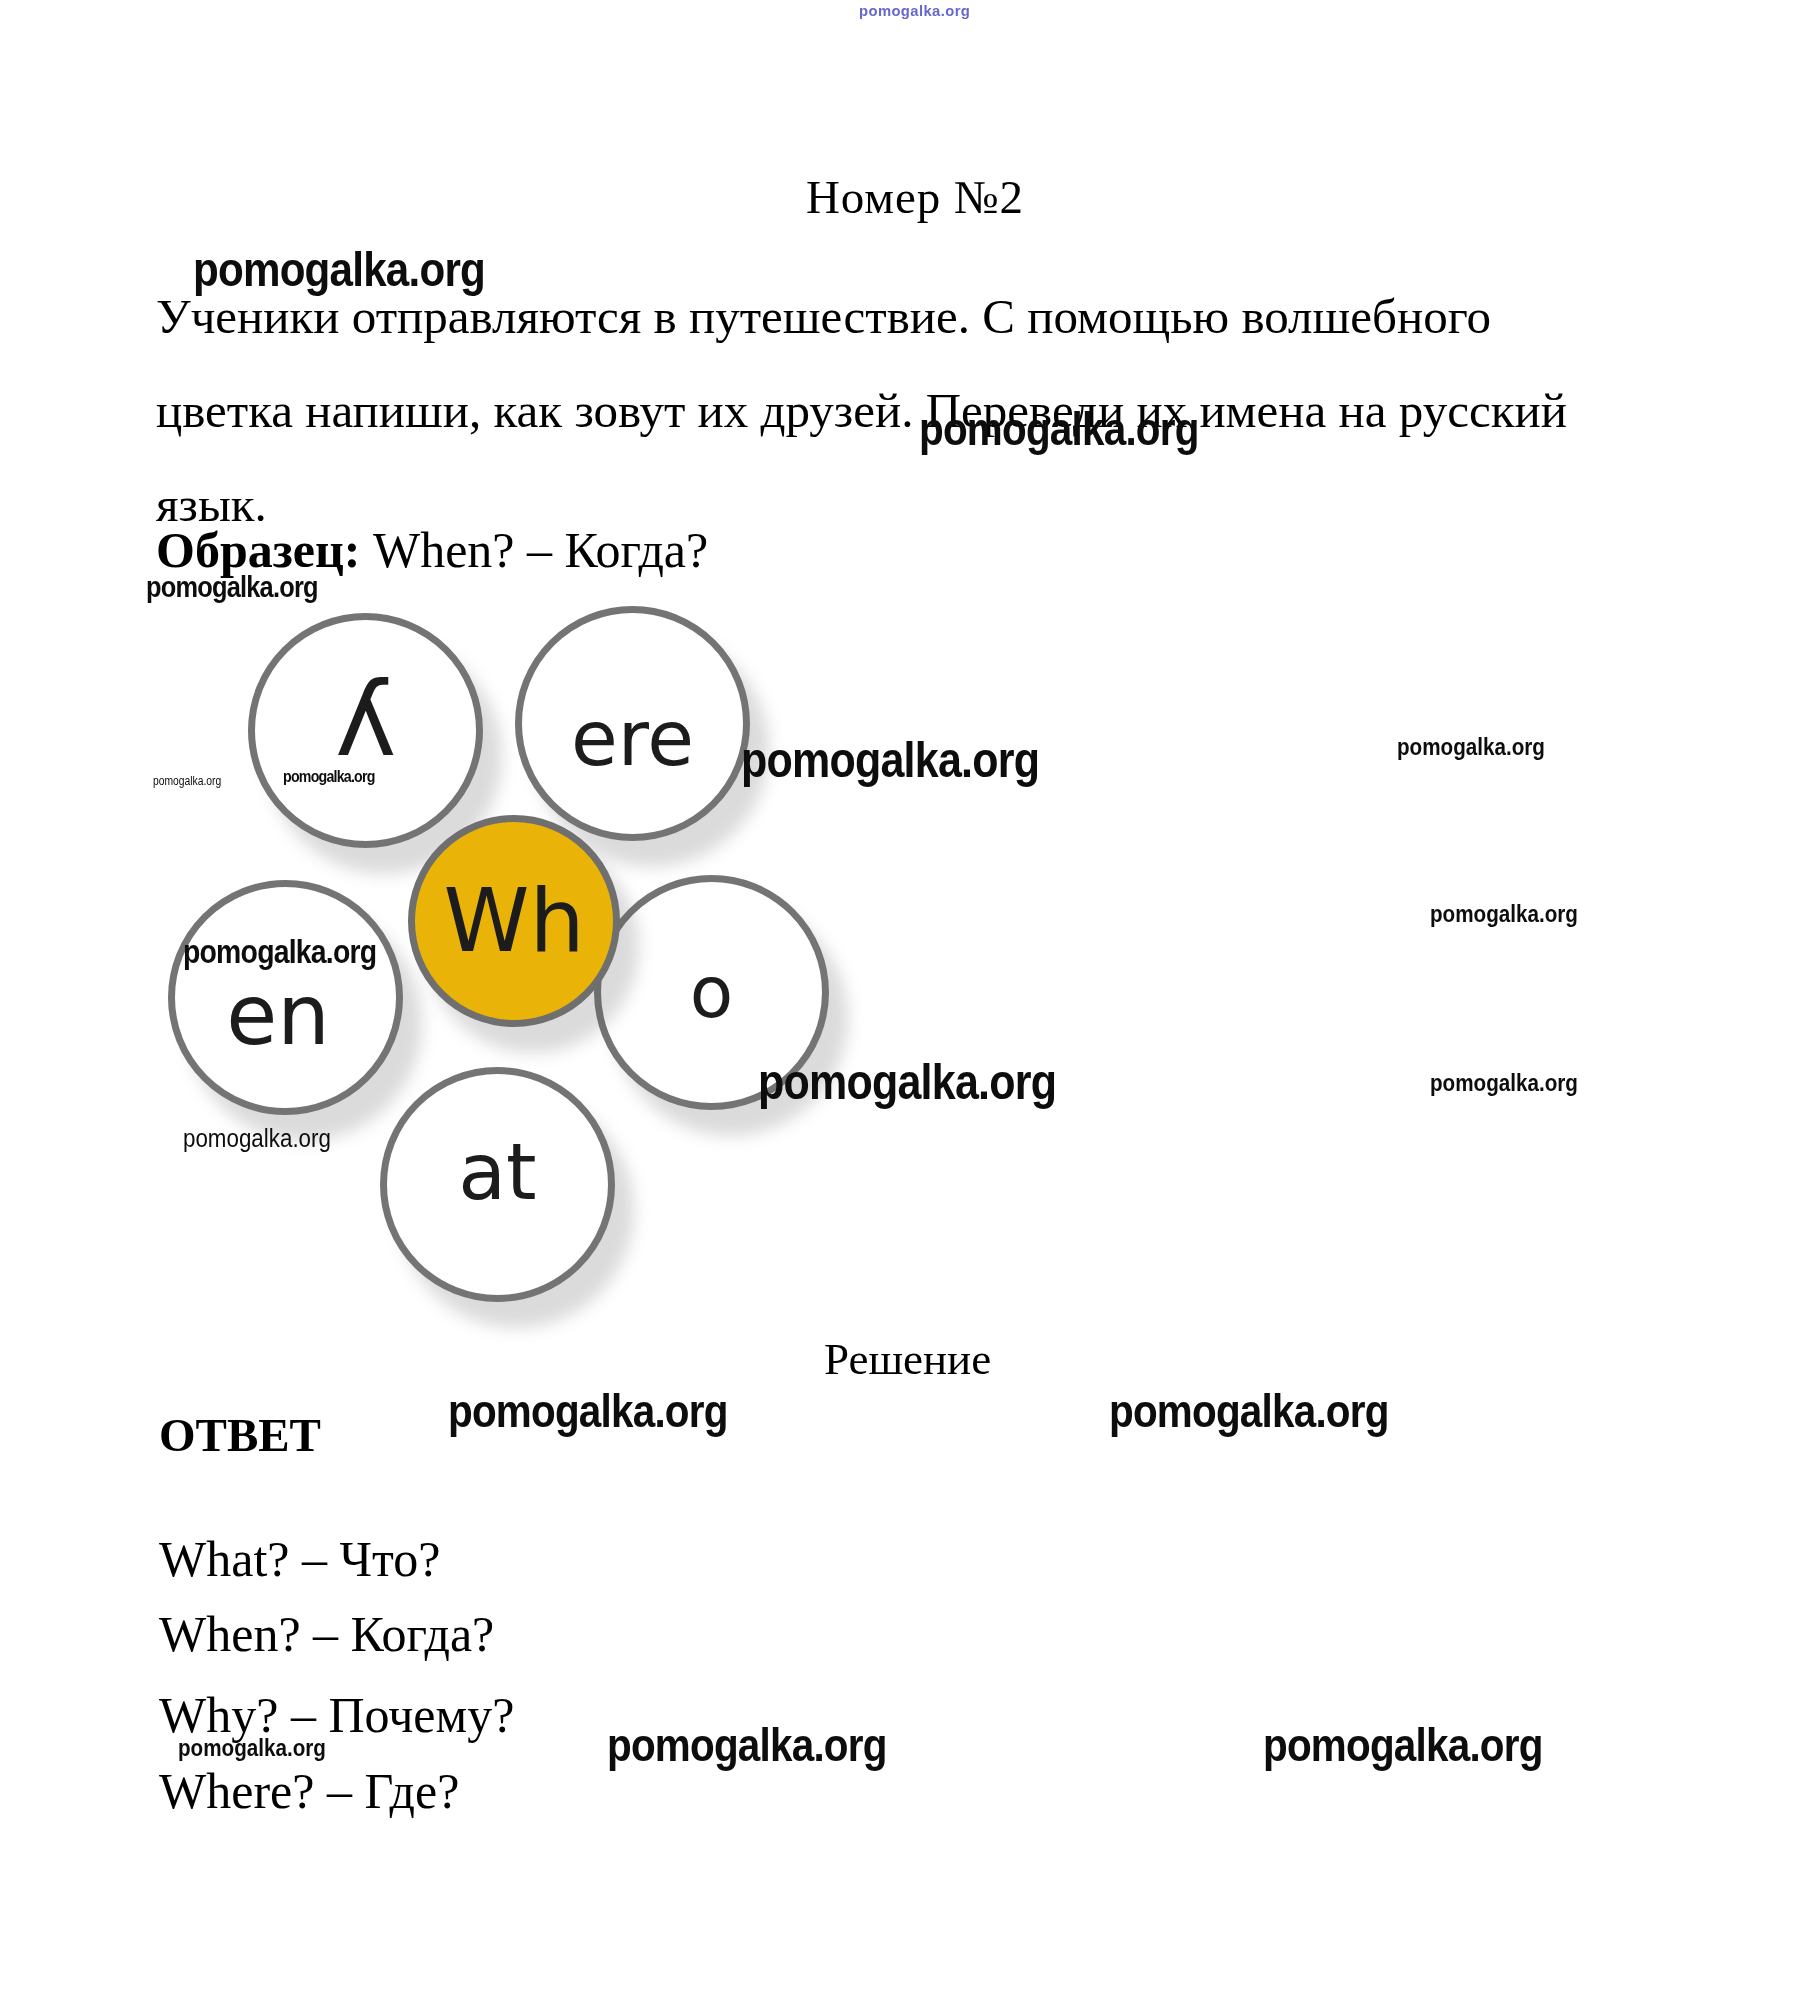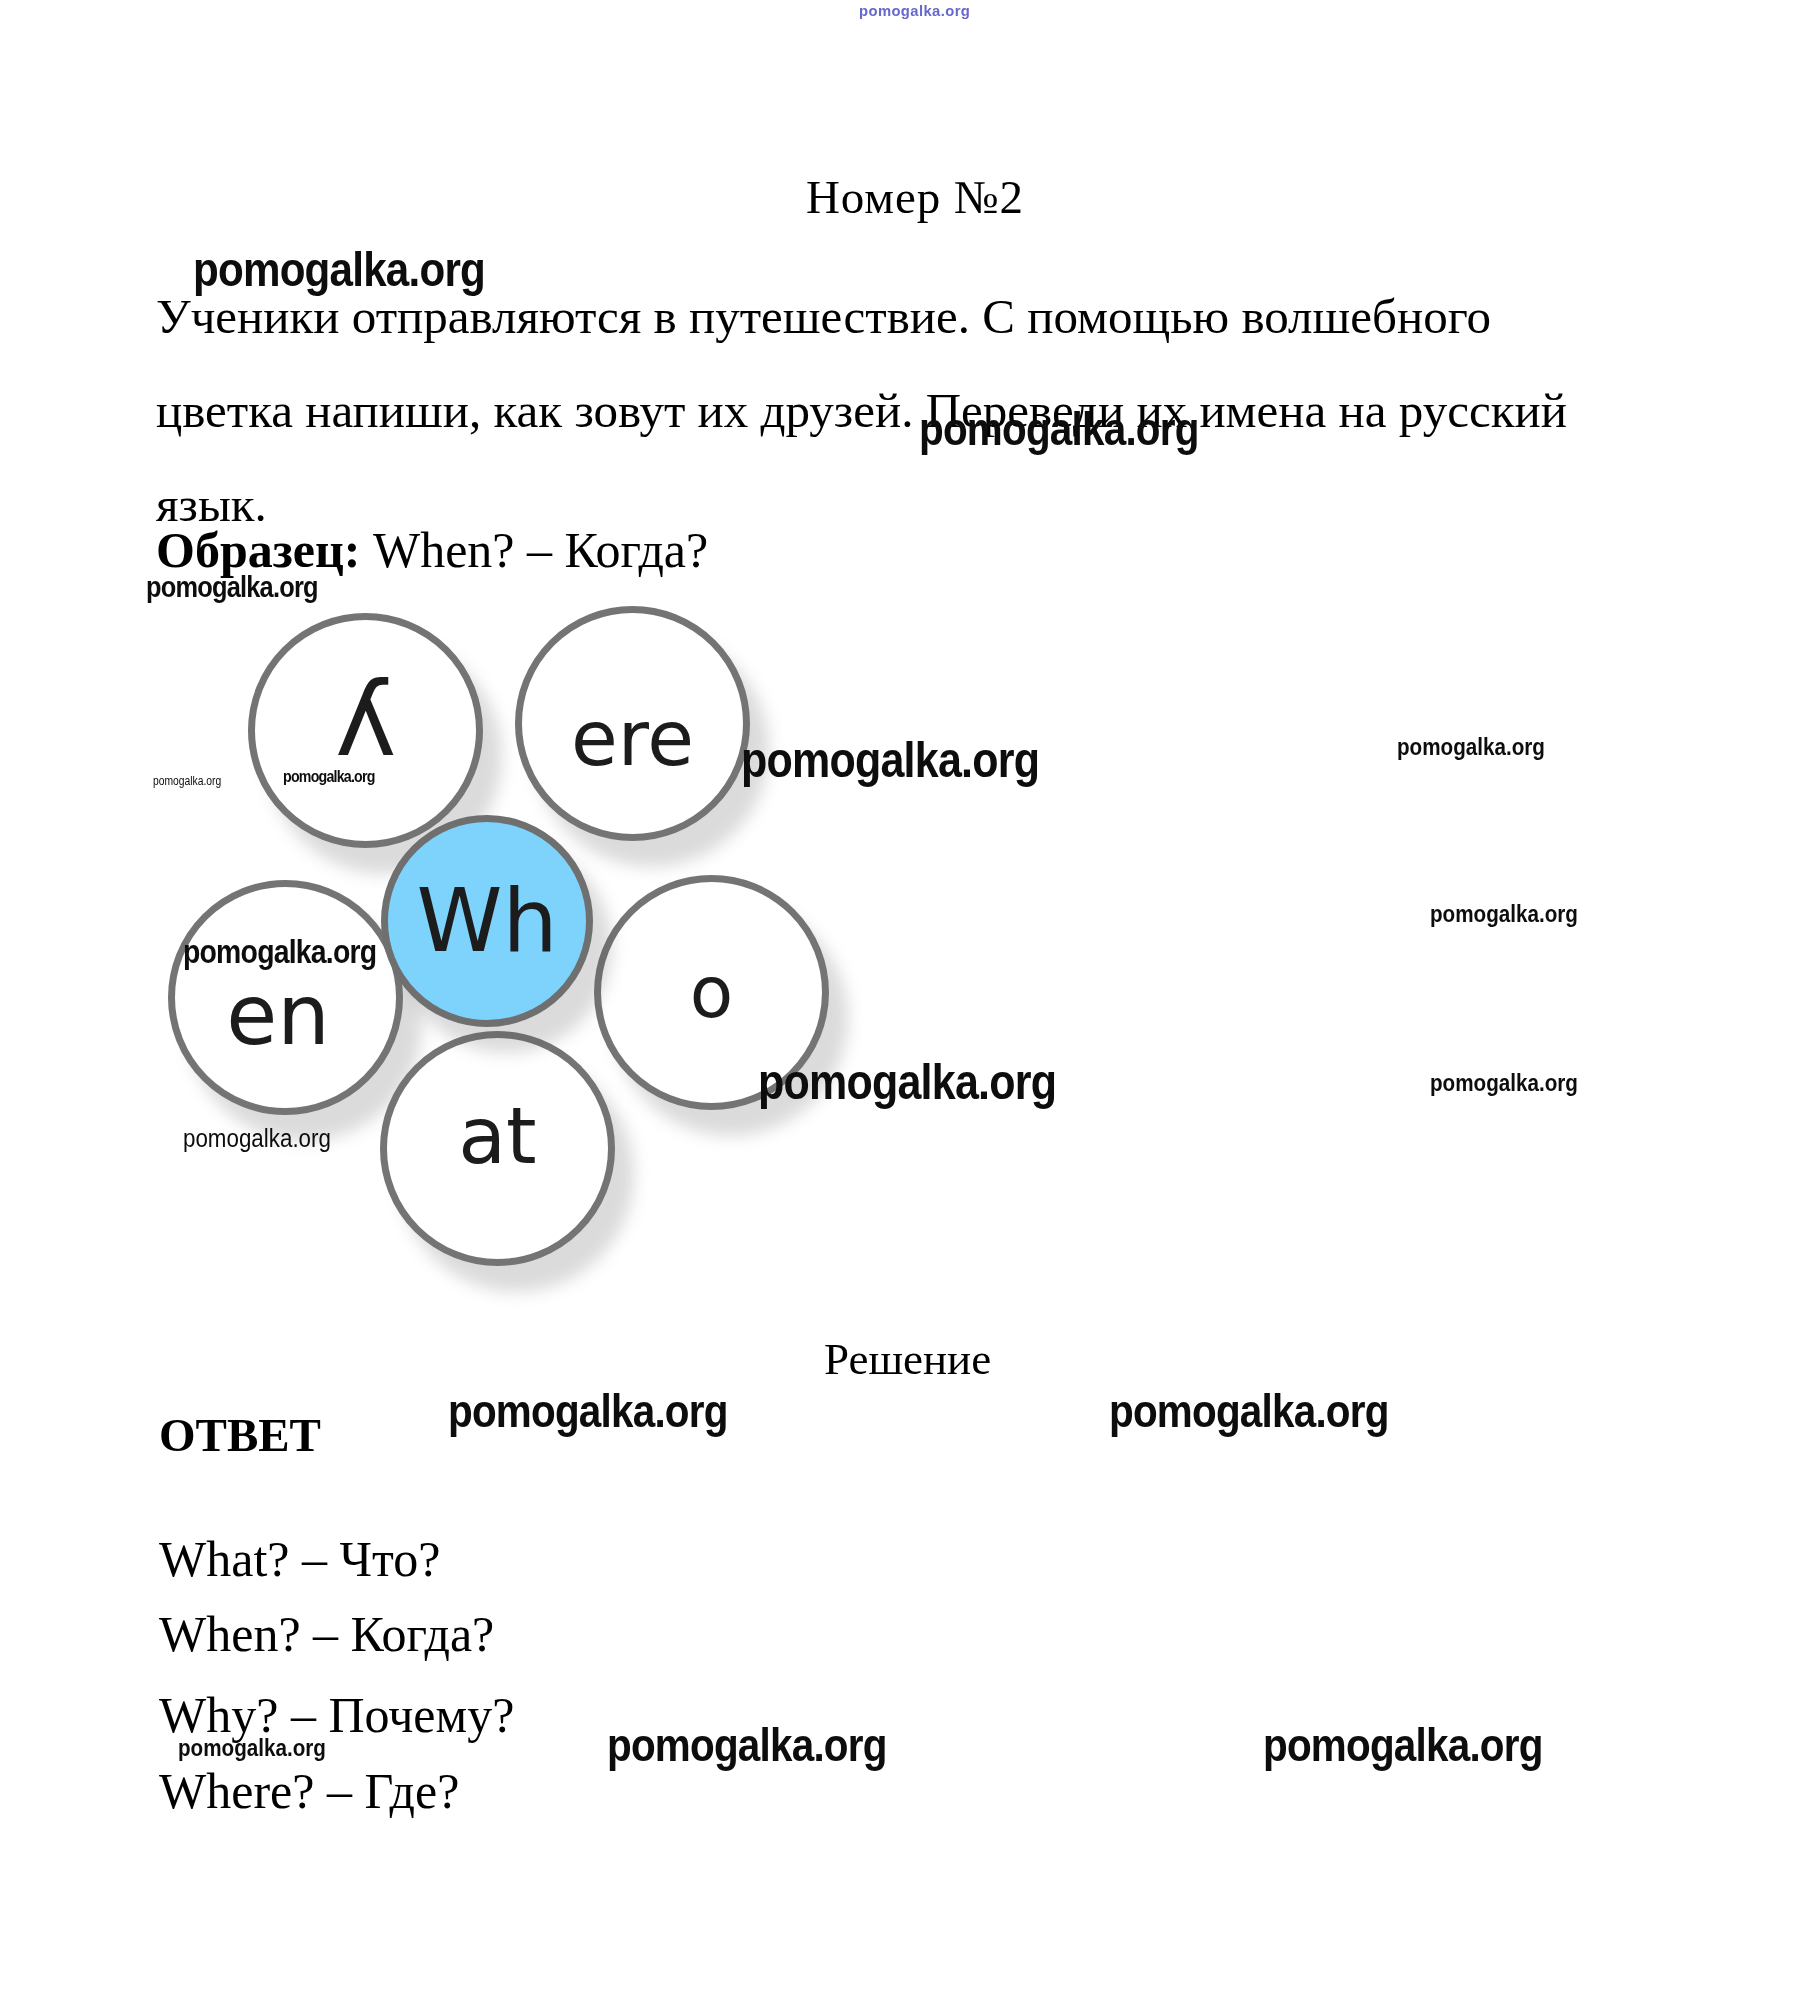--- a/index.html
+++ b/index.html
@@ -84,25 +84,25 @@
     align-items:center;
     justify-content:center;
     box-shadow:19px 26px 15.6px rgba(90,90,90,0.22);
     z-index:2;
   }
   .petal{width:235px;height:235px;}
   .c-y  {left:248px; top:613px;}
   .c-ere{left:515px; top:606px;}
   .c-en {left:168px; top:880px;}
   .c-o  {left:594px; top:875px;}
-  .c-at {left:380px; top:1031px;}
+  .c-at {left:380px; top:1067px;}
   .c-wh {
-    left:381px; top:815px;
+    left:408px; top:815px;
     width:212px; height:212px;
-    background:#7dd3fc;
+    background:#eab308;
     z-index:3;
     border-color:#6f6f6f;
   }
   .letter{
     font-family:"DejaVu Sans", sans-serif;
     color:#1c1c1c;
     line-height:1;
   }
   .l-y {font-size:104px; transform:rotate(180deg); margin-top:8.7px;}
   .l-ere{font-size:76px; margin-top:30px;}

